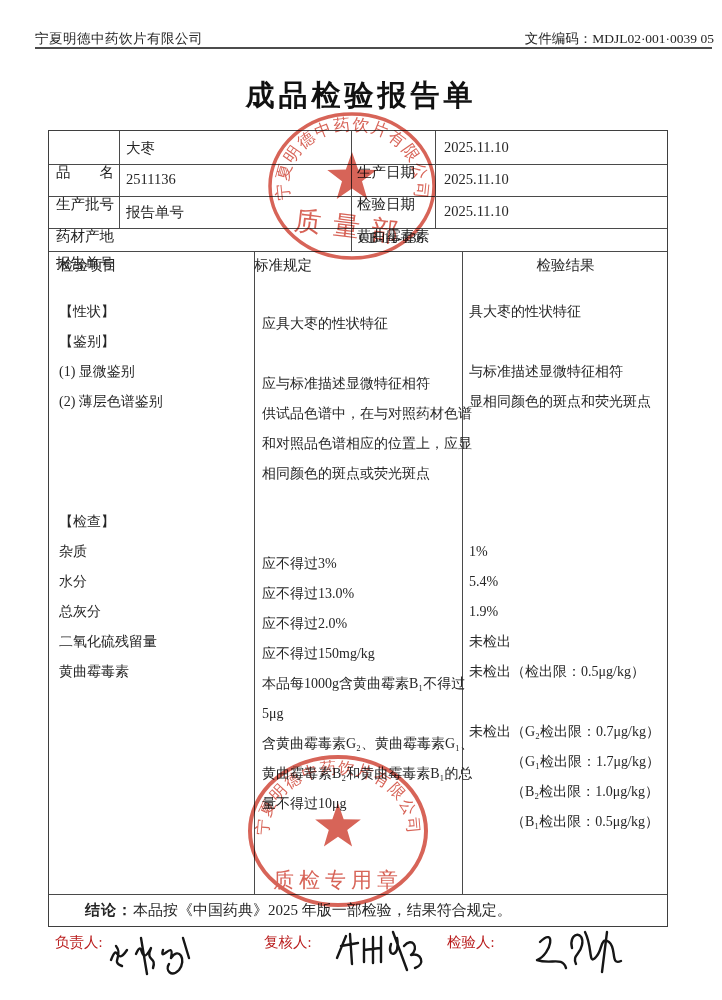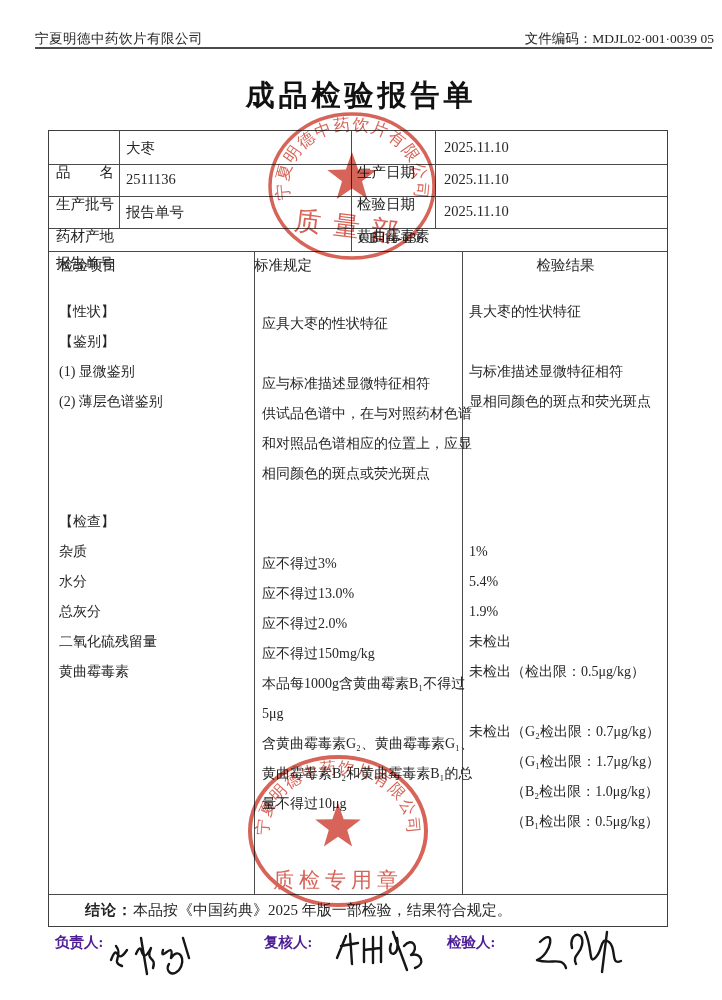--- a/index.html
+++ b/index.html
@@ -24,21 +24,21 @@
   .lab{color:#222;margin-top:24px;}
   
   .insp-head{position:absolute;font-size:14.5px;text-underline-offset:4px;
              text-decoration-thickness:1px;}
   
   .col{position:absolute;white-space:pre;line-height:30px;font-size:14px;color:#262626;}
   
   .concl{position:absolute;left:36px;top:770px;font-size:15px;white-space:nowrap;font-family:Liberation Serif, serif;}
   .concl b{letter-spacing:1px;}
   
-  .sig-label{position:absolute;font-size:14.5px;color:#4c1d95;font-weight:bold;}
+  .sig-label{position:absolute;font-size:14.5px;color:#b91c1c;}
   .sig-svg{position:absolute;}
   .sig-svg path{fill:none;stroke:#161616;stroke-width:2.4;stroke-linecap:round;stroke-linejoin:round;}
   
   .stamp{position:absolute;mix-blend-mode:multiply;opacity:.86;}
   .stamp .ring{fill:none;stroke:currentColor;}
   .stamp .star{fill:currentColor;}
   .stamp text{fill:currentColor;font-family:"Liberation Serif","DejaVu Serif",serif;}
 </style>
 </head>
 <body>

